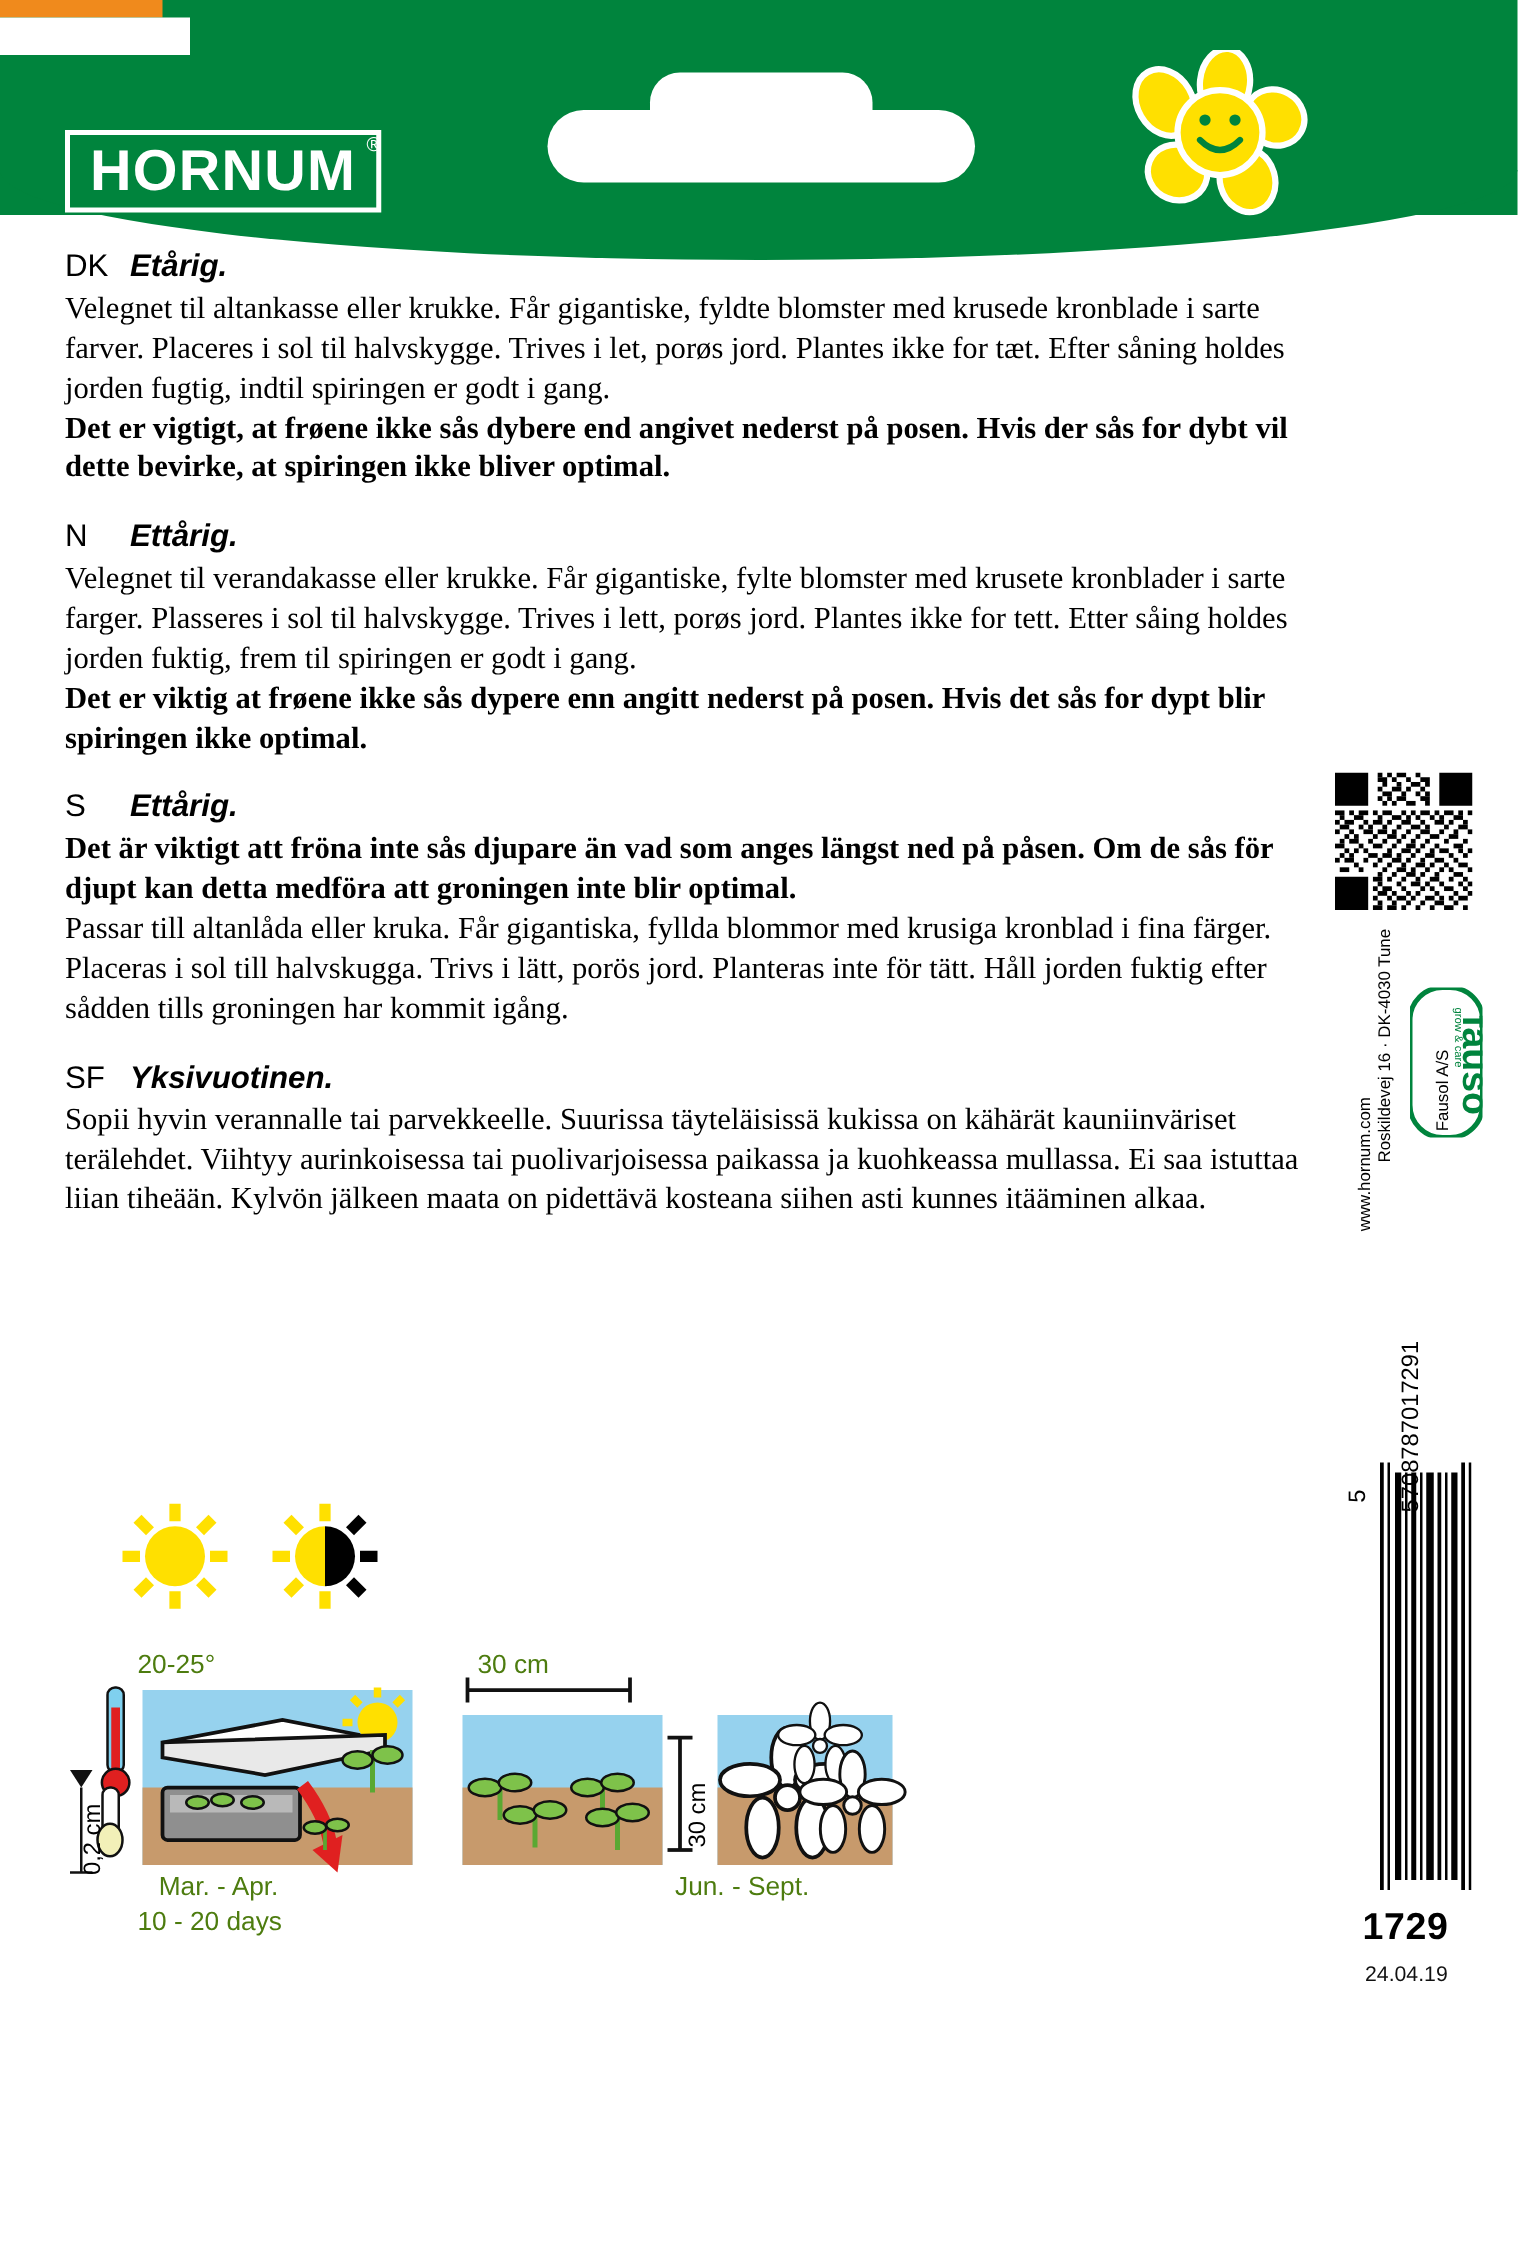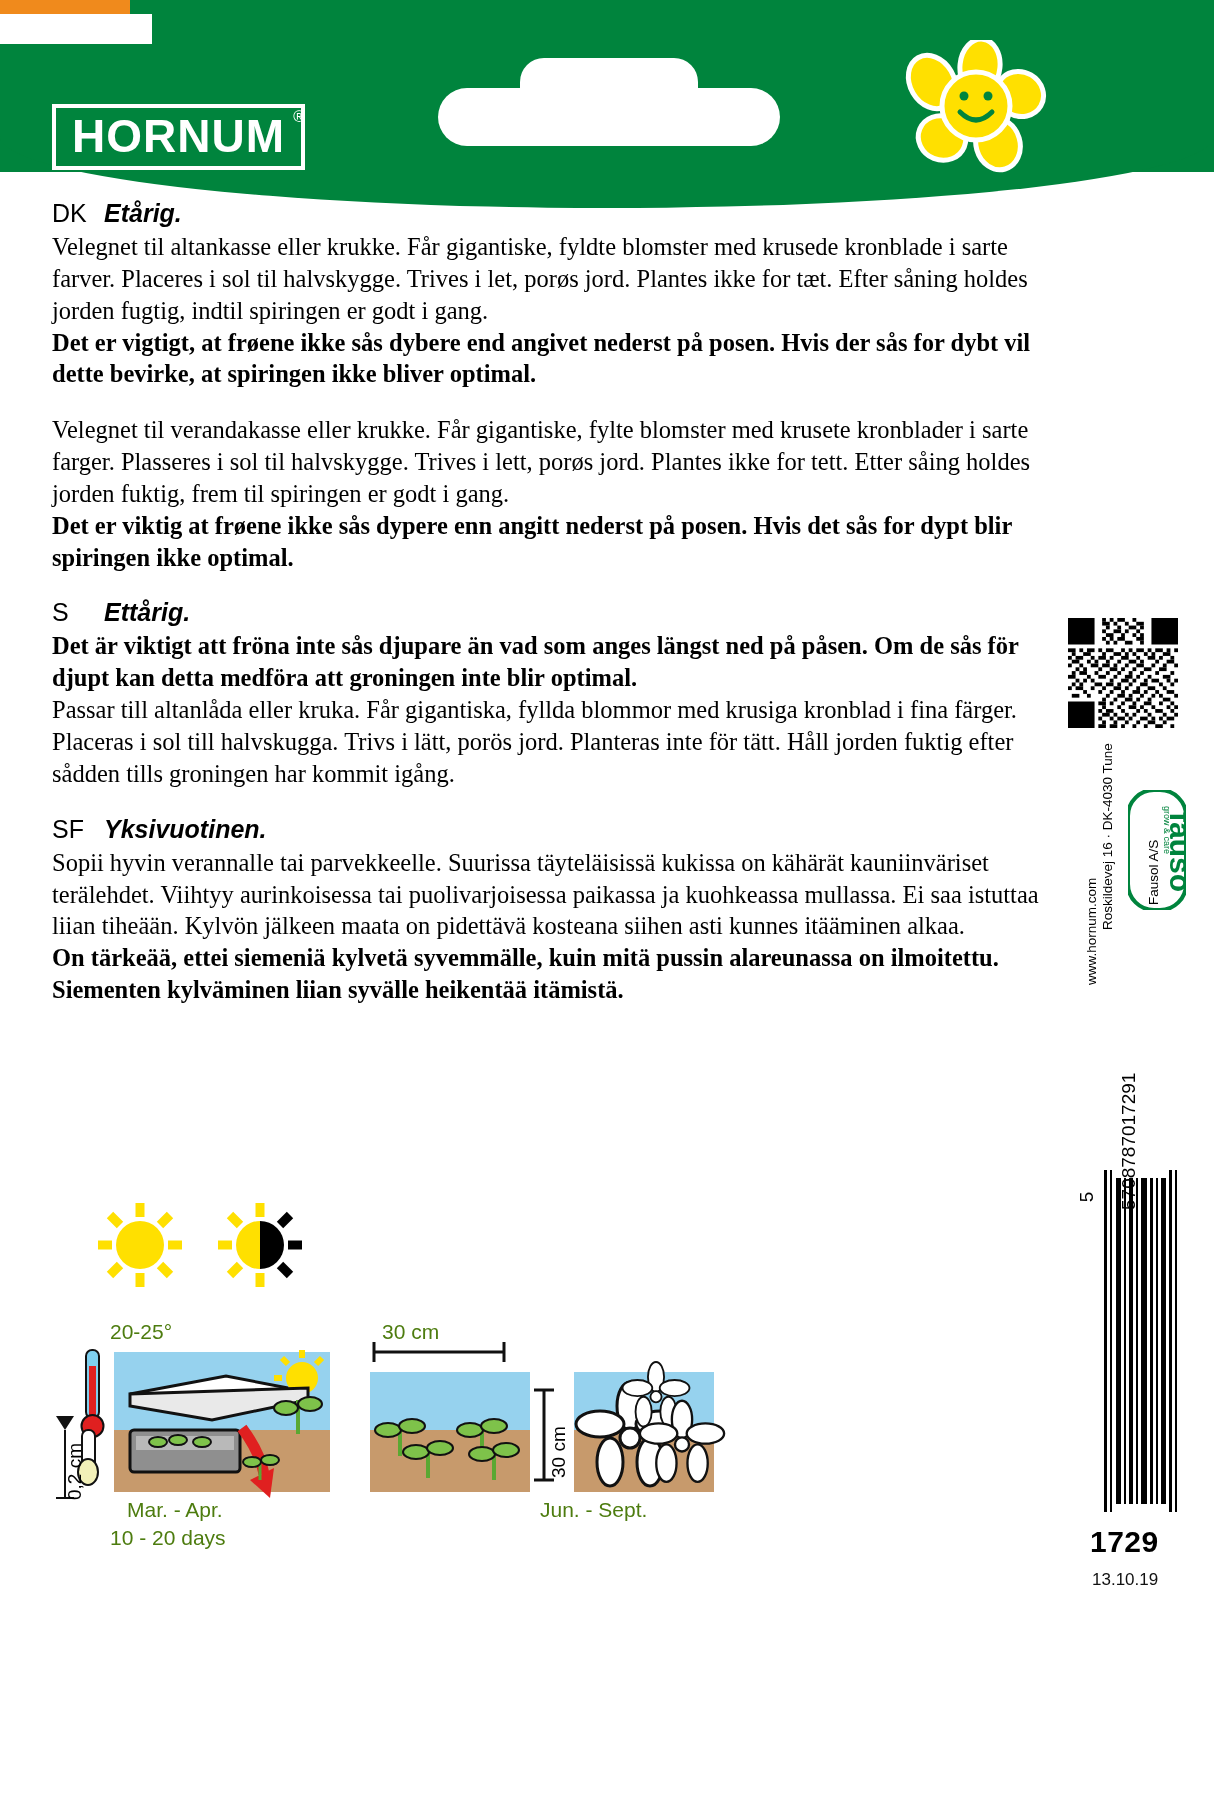--- a/index.html
+++ b/index.html
@@ -250,38 +250,40 @@
 
     <div class="lang-block">
       <div class="lang-head">
         <span class="lang-code">DK</span><span class="lang-name">Etårig.</span>
       </div>
       <div class="body-text">Velegnet til altankasse eller krukke. Får gigantiske, fyldte blomster med krusede kronblade i sarte farver. Placeres i sol til halvskygge. Trives i let, porøs jord. Plantes ikke for tæt. Efter såning holdes jorden fugtig, indtil spiringen er godt i gang.</div>
       <div class="body-text bold">Det er vigtigt, at frøene ikke sås dybere end angivet nederst på posen. Hvis der sås for dybt vil dette bevirke, at spiringen ikke bliver optimal.</div>
     </div>
 
     <div class="lang-block">
+      <div class="lang-head">
+        <span class="lang-code">N</span><span class="lang-name">Ettårig.</span>
+      </div>
       <div class="body-text">Velegnet til verandakasse eller krukke. Får gigantiske, fylte blomster med krusete kronblader i sarte farger. Plasseres i sol til halvskygge. Trives i lett, porøs jord. Plantes ikke for tett. Etter såing holdes jorden fuktig, frem til spiringen er godt i gang.</div>
       <div class="body-text bold">Det er viktig at frøene ikke sås dypere enn angitt nederst på posen. Hvis det sås for dypt blir spiringen ikke optimal.</div>
     </div>
 
     <div class="lang-block">
       <div class="lang-head">
         <span class="lang-code">S</span><span class="lang-name">Ettårig.</span>
       </div>
       <div class="body-text bold">Det är viktigt att fröna inte sås djupare än vad som anges längst ned på påsen. Om de sås för djupt kan detta medföra att groningen inte blir optimal.</div>
       <div class="body-text">Passar till altanlåda eller kruka. Får gigantiska, fyllda blommor med krusiga kronblad i fina färger. Placeras i sol till halvskugga. Trivs i lätt, porös jord. Planteras inte för tätt. Håll jorden fuktig efter sådden tills groningen har kommit igång.</div>
     </div>
 
     <div class="lang-block">
       <div class="lang-head">
         <span class="lang-code">SF</span><span class="lang-name">Yksivuotinen.</span>
       </div>
       <div class="body-text">Sopii hyvin verannalle tai parvekkeelle. Suurissa täyteläisissä kukissa on kähärät kauniinväriset terälehdet. Viihtyy aurinkoisessa tai puolivarjoisessa paikassa ja kuohkeassa mullassa. Ei saa istuttaa liian tiheään. Kylvön jälkeen maata on pidettävä kosteana siihen asti kunnes itääminen alkaa.</div>
-      <div class="body-text bold">On tärkeää, ettei siemeniä kylvetä syvemmälle, kuin mitä pussin alareunassa on ilmoitettu. Siementen kylväminen liian syvälle heikentää itämistä.</div>
     </div>
   </div>
 
   <div class="sun-row">
     <svg width="260" height="100" viewBox="0 0 260 100">
 
       <g fill="#ffe000">
         <circle cx="62" cy="50" r="24"></circle>
         <g stroke="#ffe000" stroke-width="9" stroke-linecap="butt">
           <line x1="62" y1="8" x2="62" y2="22"></line>
@@ -699,15 +701,15 @@
         <rect x="81" y="12" width="5" height="326"></rect>
         <rect x="89" y="4" width="3" height="342"></rect>
         <rect x="95" y="4" width="2" height="342"></rect>
       </g>
     </svg>
     <span class="barcode-digit" style="top:20px;  left:2px;">5</span>
     <span class="barcode-digit" style="top:44px;  left:38px; transform:rotate(-90deg); transform-origin:left top;">5708787017291</span>
   </div>
 
   <div class="article-no">1729</div>
-  <div class="date-code">13.10.19</div>
+  <div class="date-code">24.04.19</div>
 
 </div>
 
 </body></html>

